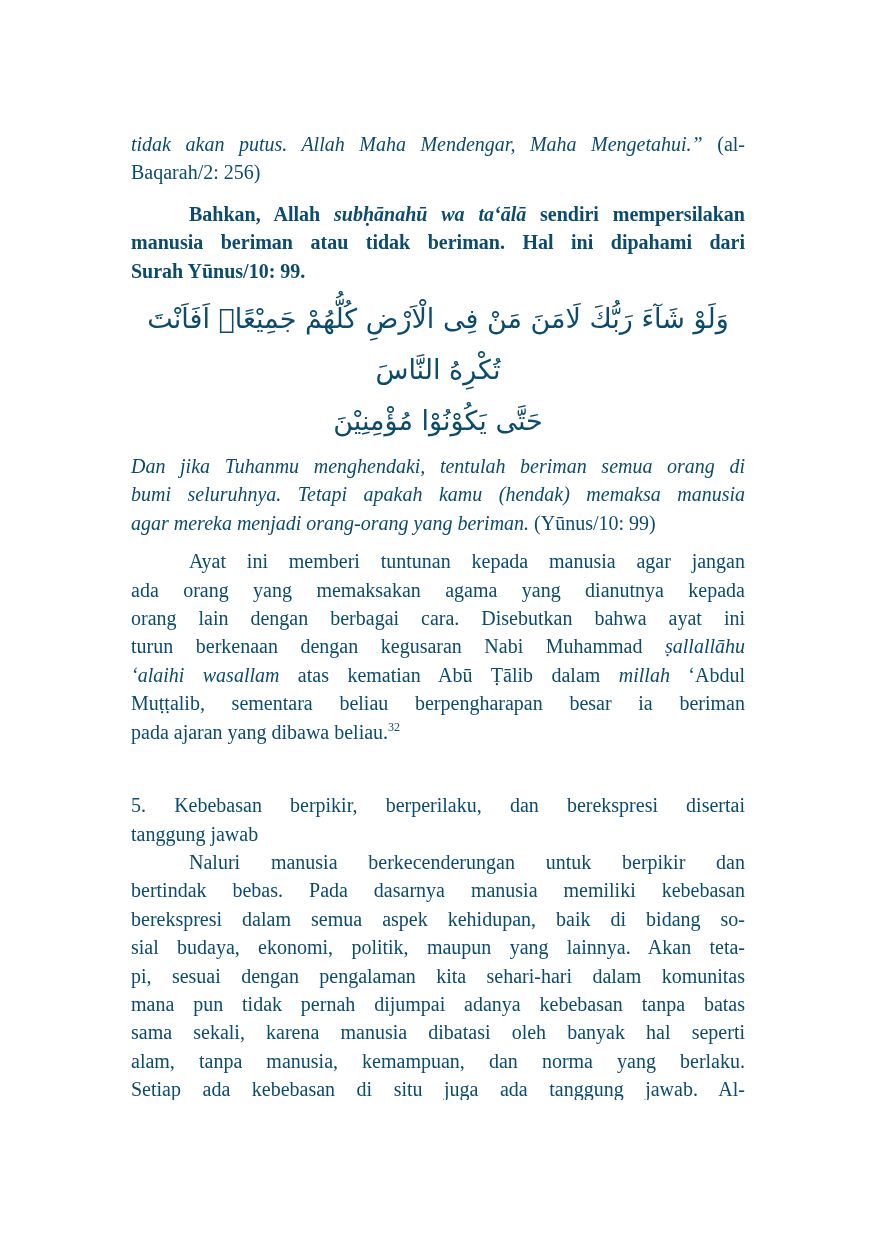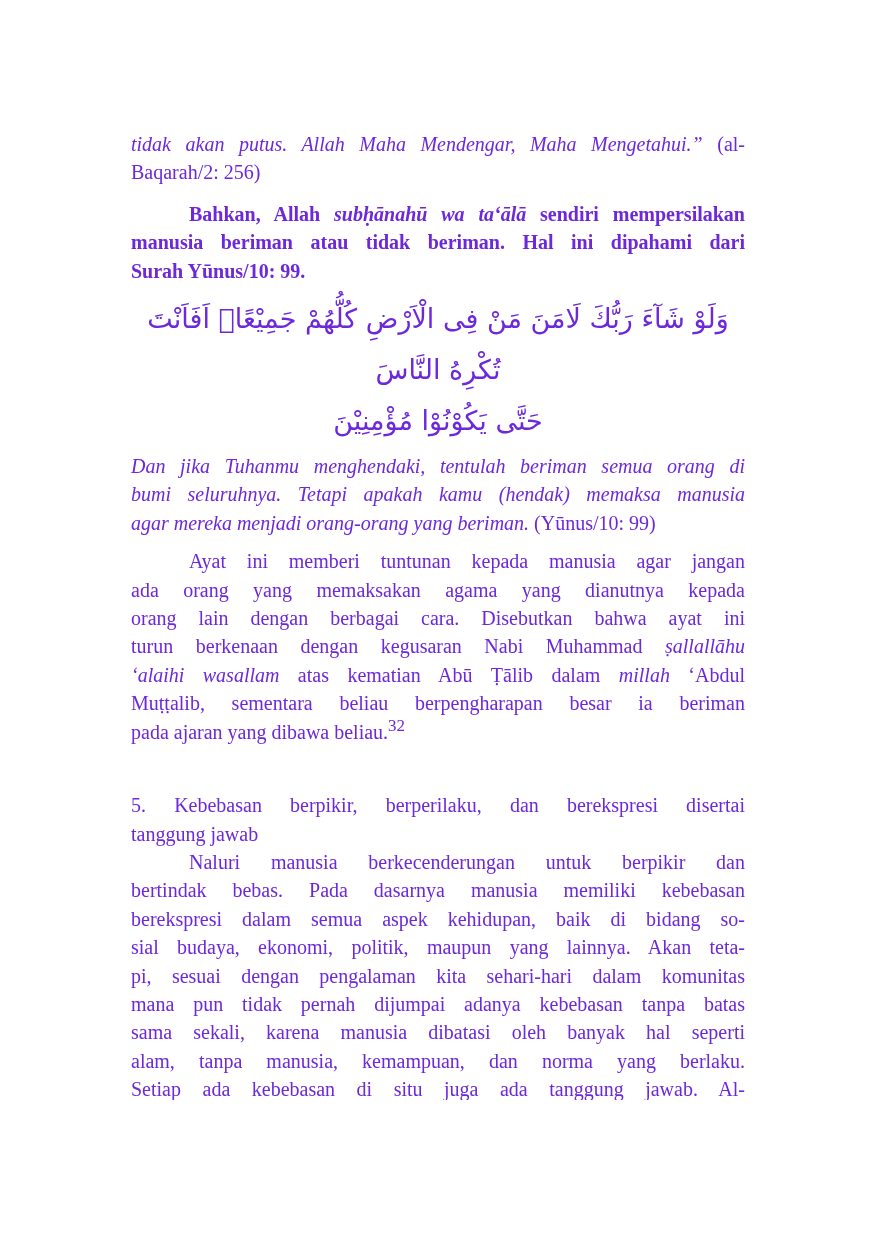--- a/index.html
+++ b/index.html
@@ -1,42 +1,42 @@
 <!DOCTYPE html>
 <html><head>
 <meta charset="utf-8">
 <style>
   html, body { margin: 0; padding: 0; background: #ffffff; }
   .page {
     position: relative;
     width: 875px;
     height: 1100px;
     background: #ffffff;
-    color: #6d28d9;
+    color: #0c4a6e;
     font-family: "Liberation Serif", serif;
     overflow: hidden;
   }
   .body-block {
     position: absolute;
     left: 131px;
     top: 130px;
     width: 614px;
   }
   .line {
     font-size: 20px;
     line-height: 28.4px;
     text-align: justify;
     text-align-last: left;
     white-space: normal;
   }
   .line.just { text-align-last: justify; }
   .line.ind  { text-indent: 58px; }
   .it { font-style: italic; }
   sup.fn {
-    font-size: 17px;
+    font-size: 12px;
     line-height: 0;
     position: relative;
     top: -8px;
     vertical-align: baseline;
   }
   .block { margin: 0; }
   .block.arabic {
     font-family: "DejaVu Sans", sans-serif;
     margin: 8px 0 6px 0;
   }

